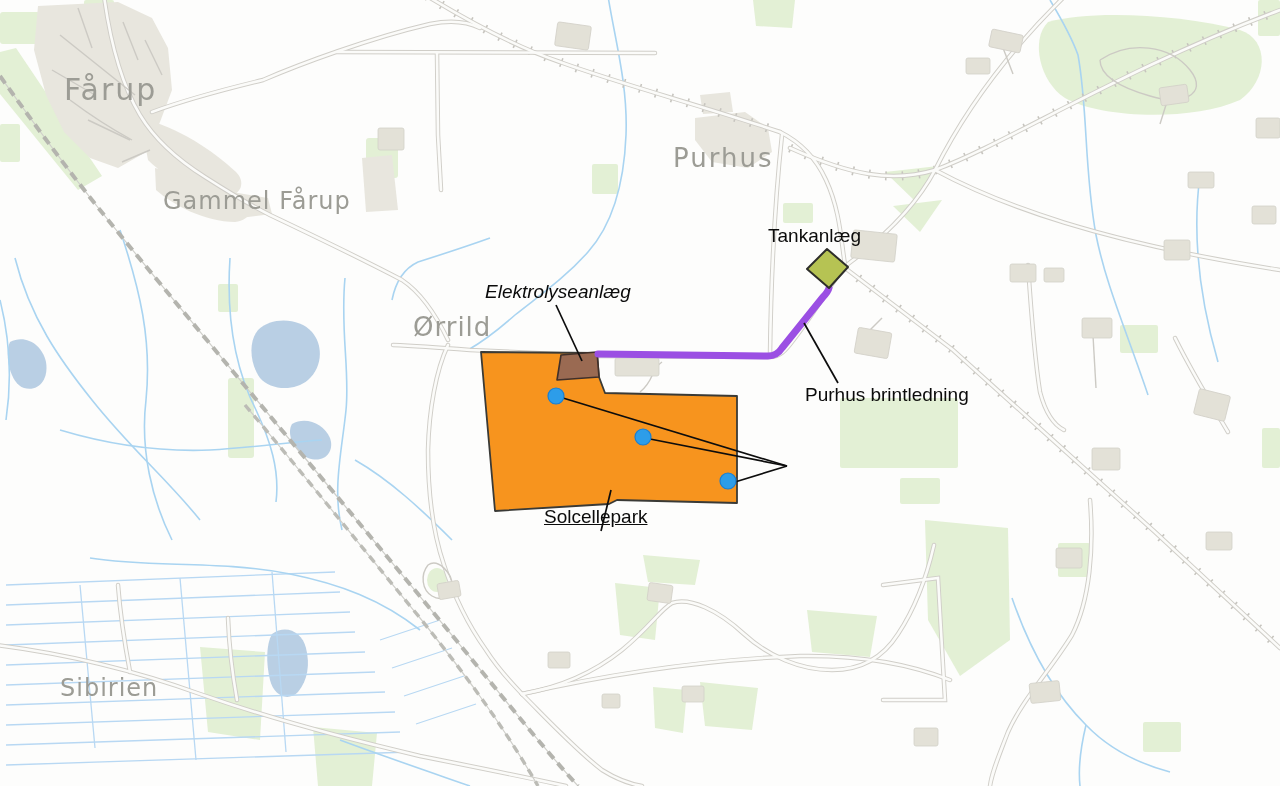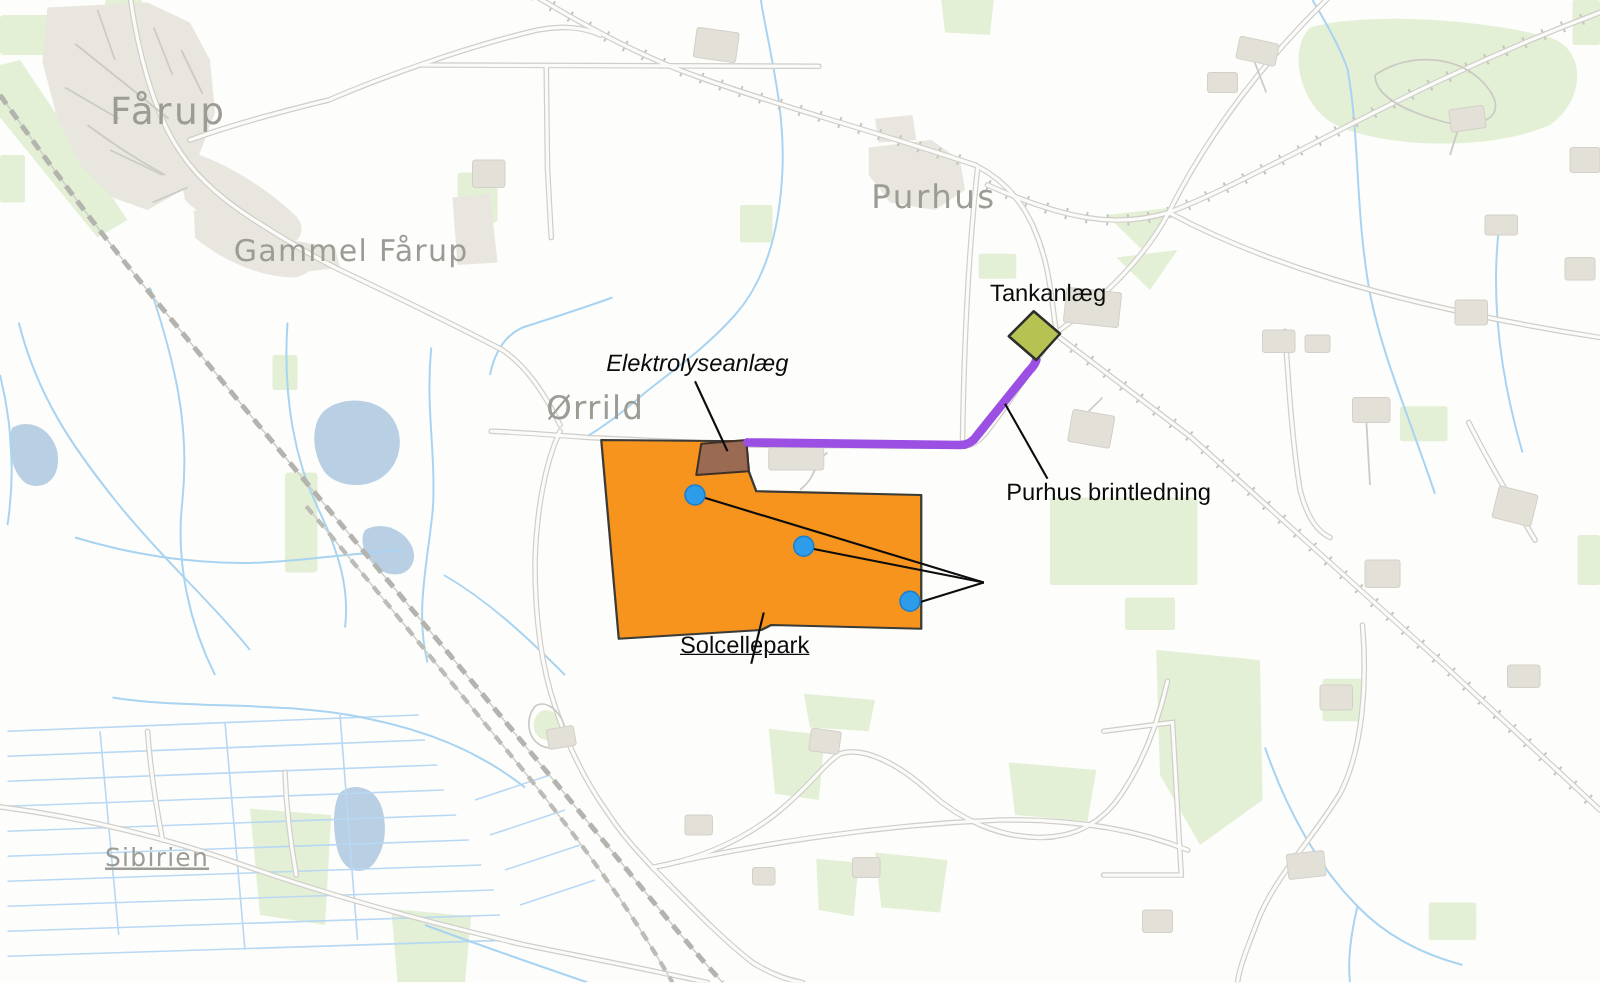--- a/index.html
+++ b/index.html
@@ -3,21 +3,21 @@
 <meta charset="utf-8">
 <style>
   html,body{margin:0;padding:0;background:#ffffff;}
   .stage{
     position:relative;width:1280px;height:786px;overflow:hidden;
     background:#fdfdfc;font-family:"Liberation Sans",sans-serif;
   }
   .map-svg{position:absolute;left:0;top:0;width:1280px;height:786px;}
   .lbl{position:absolute;white-space:nowrap;line-height:1.05;}
   .place-label{
-    font-family:"DejaVu Sans",sans-serif;color:#9c9c95;font-weight:400;margin-left:24px;
+    font-family:"DejaVu Sans",sans-serif;color:#9c9c95;font-weight:400;
   }
   .anno-label{
     font-family:"Liberation Sans",sans-serif;color:#0b0b0b;font-weight:400;
     font-size:19px;
   }
   .anno-label .line{line-height:21px;}
 </style>
 </head>
 <body>
 
@@ -248,20 +248,20 @@
     <circle cx="556" cy="396" r="8"></circle>
     <circle cx="643" cy="437" r="8"></circle>
     <circle cx="728" cy="481" r="8"></circle>
   </g>
 </svg>
 
 <div class="lbl place-label" style="left:64px;top:74px;font-size:30px;letter-spacing:2px;">Fårup</div>
 <div class="lbl place-label" style="left:163px;top:189px;font-size:24px;letter-spacing:1px;">Gammel Fårup</div>
 <div class="lbl place-label" style="left:673px;top:145px;font-size:26px;letter-spacing:2px;">Purhus</div>
 <div class="lbl place-label" style="left:413px;top:314px;font-size:26px;letter-spacing:1px;">Ørrild</div>
-<div class="lbl place-label" style="left:60px;top:676px;font-size:20px;letter-spacing:1px;text-decoration:underline;">Sibirien</div>
-
-<div class="lbl anno-label" style="left:792px;top:226px;">Tankanlæg</div>
+<div class="lbl place-label" style="left:60px;top:676px;font-size:24px;letter-spacing:1px;">Sibirien</div>
+
+<div class="lbl anno-label" style="left:768px;top:226px;">Tankanlæg</div>
 <div class="lbl anno-label" style="left:485px;top:282px;font-style:italic;">Elektrolyseanlæg</div>
 <div class="lbl anno-label" style="left:805px;top:385px;">Purhus brintledning</div>
 <div class="lbl anno-label" style="left:544px;top:507px;text-decoration:underline;">Solcellepark</div>
 
 </div>
 
 </body></html>

